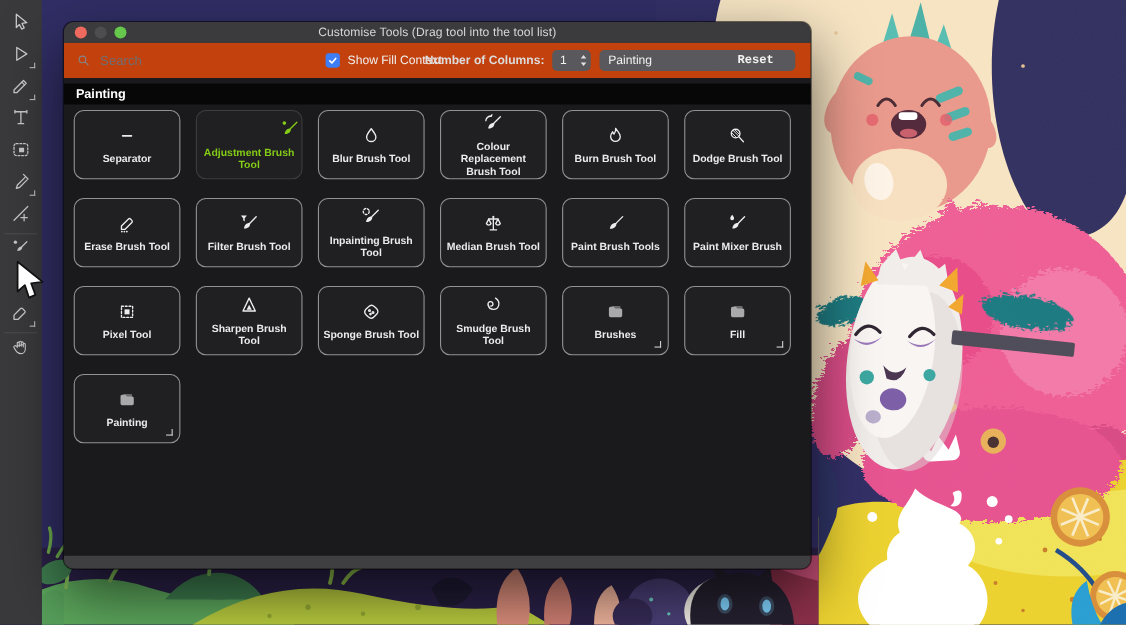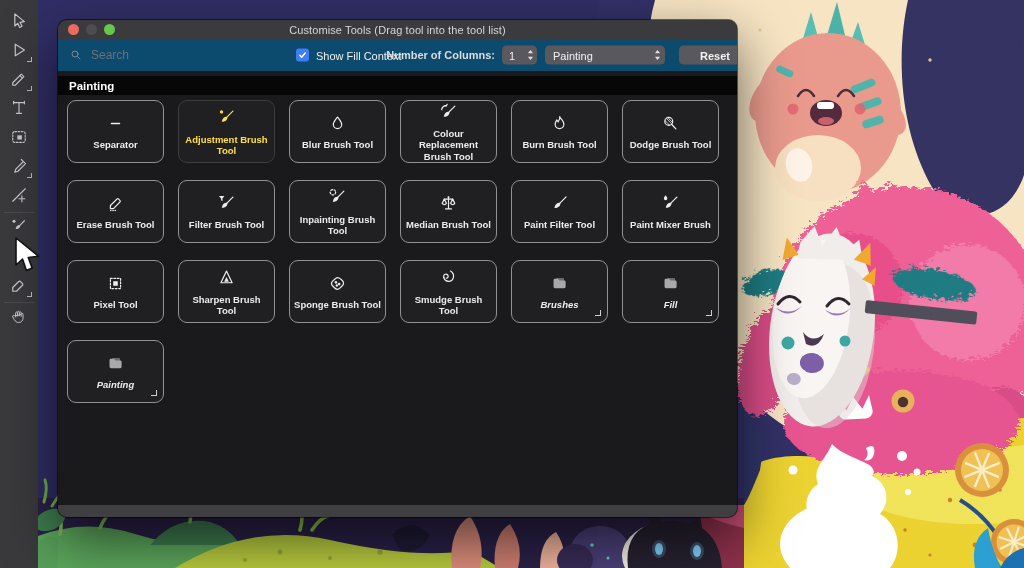--- a/index.html
+++ b/index.html
@@ -21,49 +21,49 @@
   .ic .dash{stroke-dasharray:2 1.9;}
   
   #dialog{position:absolute;left:58px;top:20px;width:679px;height:497px;z-index:4;border-radius:9px;
           box-shadow:0 22px 55px rgba(0,0,0,.6),0 0 0 1px rgba(0,0,0,.55);display:flex;flex-direction:column;overflow:hidden;background:#1a1a1c;}
   #titlebar{height:19px;background:#3b3b3d;position:relative;flex:none;display:flex;align-items:center;justify-content:center;}
   .tl{position:absolute;top:4px;width:11px;height:11px;border-radius:50%;}
   #tl-close{left:10px;background:#ee6a5f;}
   #tl-min{left:28px;background:#4d4d4f;}
   #tl-zoom{left:46px;background:#65c74c;}
   #title{font-size:11px;color:#d6d6d8;font-weight:500;letter-spacing:.1px;}
-  #toolbar{height:32px;background:#0c4a6e;position:relative;flex:none;}
+  #toolbar{height:32px;background:#c2410c;position:relative;flex:none;}
   .tbi{position:absolute;top:50%;transform:translateY(-50%);}
   #search-wrap{left:12px;display:flex;align-items:center;gap:7px;}
   #search-wrap svg{width:12px;height:12px;color:#85858a;}
   #search-input{background:transparent;border:none;outline:none;color:#e6e6e8;font-size:12px;width:150px;font-family:"Liberation Sans",sans-serif;}
   #search-input::placeholder{color:#6f6f74;}
   #fill-ctx{left:238px;display:flex;align-items:center;gap:7px;}
   #checkbox{width:13px;height:13px;border-radius:3px;background:#3d7df5;display:flex;align-items:center;justify-content:center;}
   #checkbox svg{width:9px;height:9px;}
   #fill-label{font-size:11px;color:#f0f0f1;font-weight:400;}
   #cols-label{right:242px;font-size:11px;color:#dcdcde;font-weight:600;}
   .ctl{background:#59595d;border-radius:4.5px;height:19px;box-sizing:border-box;display:flex;align-items:center;color:#f2f2f3;font-size:11px;}
   #stepper{left:444px;width:35px;padding:0 3px 0 7px;justify-content:space-between;}
   #dropdown{left:487px;width:120px;padding:0 4px 0 8px;justify-content:space-between;}
   .chev{width:7px;height:13px;flex:none;}
-  #reset-btn{left:621px;width:72px;justify-content:center;font-weight:600;}
+  #reset-btn{left:593px;width:72px;justify-content:center;font-weight:600;font-family:Liberation Mono, monospace;}
   #content{flex:1;background:#1a1a1c;position:relative;}
   #section-header{margin-top:5px;height:19px;background:#070708;display:flex;align-items:center;padding-left:11px;}
   #section-title{font-size:11.5px;font-weight:700;color:#fff;}
   #tool-grid{display:grid;grid-template-columns:repeat(6,97px);grid-auto-rows:63px;column-gap:14px;row-gap:17px;
              padding:5px 18px 0 9px;}
   .tile{position:relative;border:1px solid #929294;border-radius:9px;background:#202022;color:#ececee;
         display:flex;flex-direction:column;align-items:center;justify-content:center;gap:5px;box-sizing:border-box;cursor:default;}
   .tile .t-ic{height:22px;display:flex;align-items:center;}
   .tile svg{width:21px;height:21px;}
   .t-lb{font-size:9.5px;font-weight:600;line-height:1.18;text-align:center;padding:0 4px;max-width:92px;}
-  .tile.disabled{border-color:#3d3d40;color:#fde047;}
+  .tile.disabled{border-color:#3d3d40;color:#84cc16;align-items:flex-end;}
   .tile.folder{color:#a9a9ab;}
-  .tile.folder .t-lb{color:#ececee;font-style:italic;}
+  .tile.folder .t-lb{color:#ececee;}
   .corner{position:absolute;right:7px;bottom:6px;width:5px;height:5px;border-left:1.4px solid #cfcfd1;border-bottom:1.4px solid #cfcfd1;transform:translateX(1px);border-left:none;border-right:1.4px solid #cfcfd1;}
   #dlg-footer{height:12px;background:#3f3f41;flex:none;}
   
   #cursor{position:absolute;left:14px;top:236px;width:27px;height:42px;z-index:9;}
 </style>
 </head>
 <body>
 
 <div id="art">
 <svg width="1024" height="568" viewBox="0 0 1024 568" xmlns="http://www.w3.org/2000/svg">
@@ -456,21 +456,21 @@
           </span>
           <span class="t-lb">Median Brush Tool</span>
         </div>
         <div class="tile">
           <span class="t-ic">
             <svg class="ic" viewBox="0 0 24 24">
               <path d="M19.5 4.5l-7 7"></path>
               <path class="f" d="M12.9 11.1c-3.5-.5-6.3 1.8-6.7 6 4.2.4 7.3-2.5 6.7-6z"></path>
             </svg>
           </span>
-          <span class="t-lb">Paint Filter Tool</span>
+          <span class="t-lb">Paint Brush Tools</span>
         </div>
         <div class="tile">
           <span class="t-ic">
             <svg class="ic" viewBox="0 0 24 24">
               <path d="M19.3 4.7l-6.6 6.6"></path>
               <path class="f" d="M13 11.2c-3.3-.5-6 1.7-6.4 5.7 4 .4 7-2.4 6.4-5.7z"></path>
               <path class="f" d="M6.4 2.6c1.2 1.6 2 2.6 2 3.7a2 2 0 1 1-4 0c0-1.1.8-2.1 2-3.7z"></path>
             </svg>
           </span>
           <span class="t-lb">Paint Mixer Brush</span>

